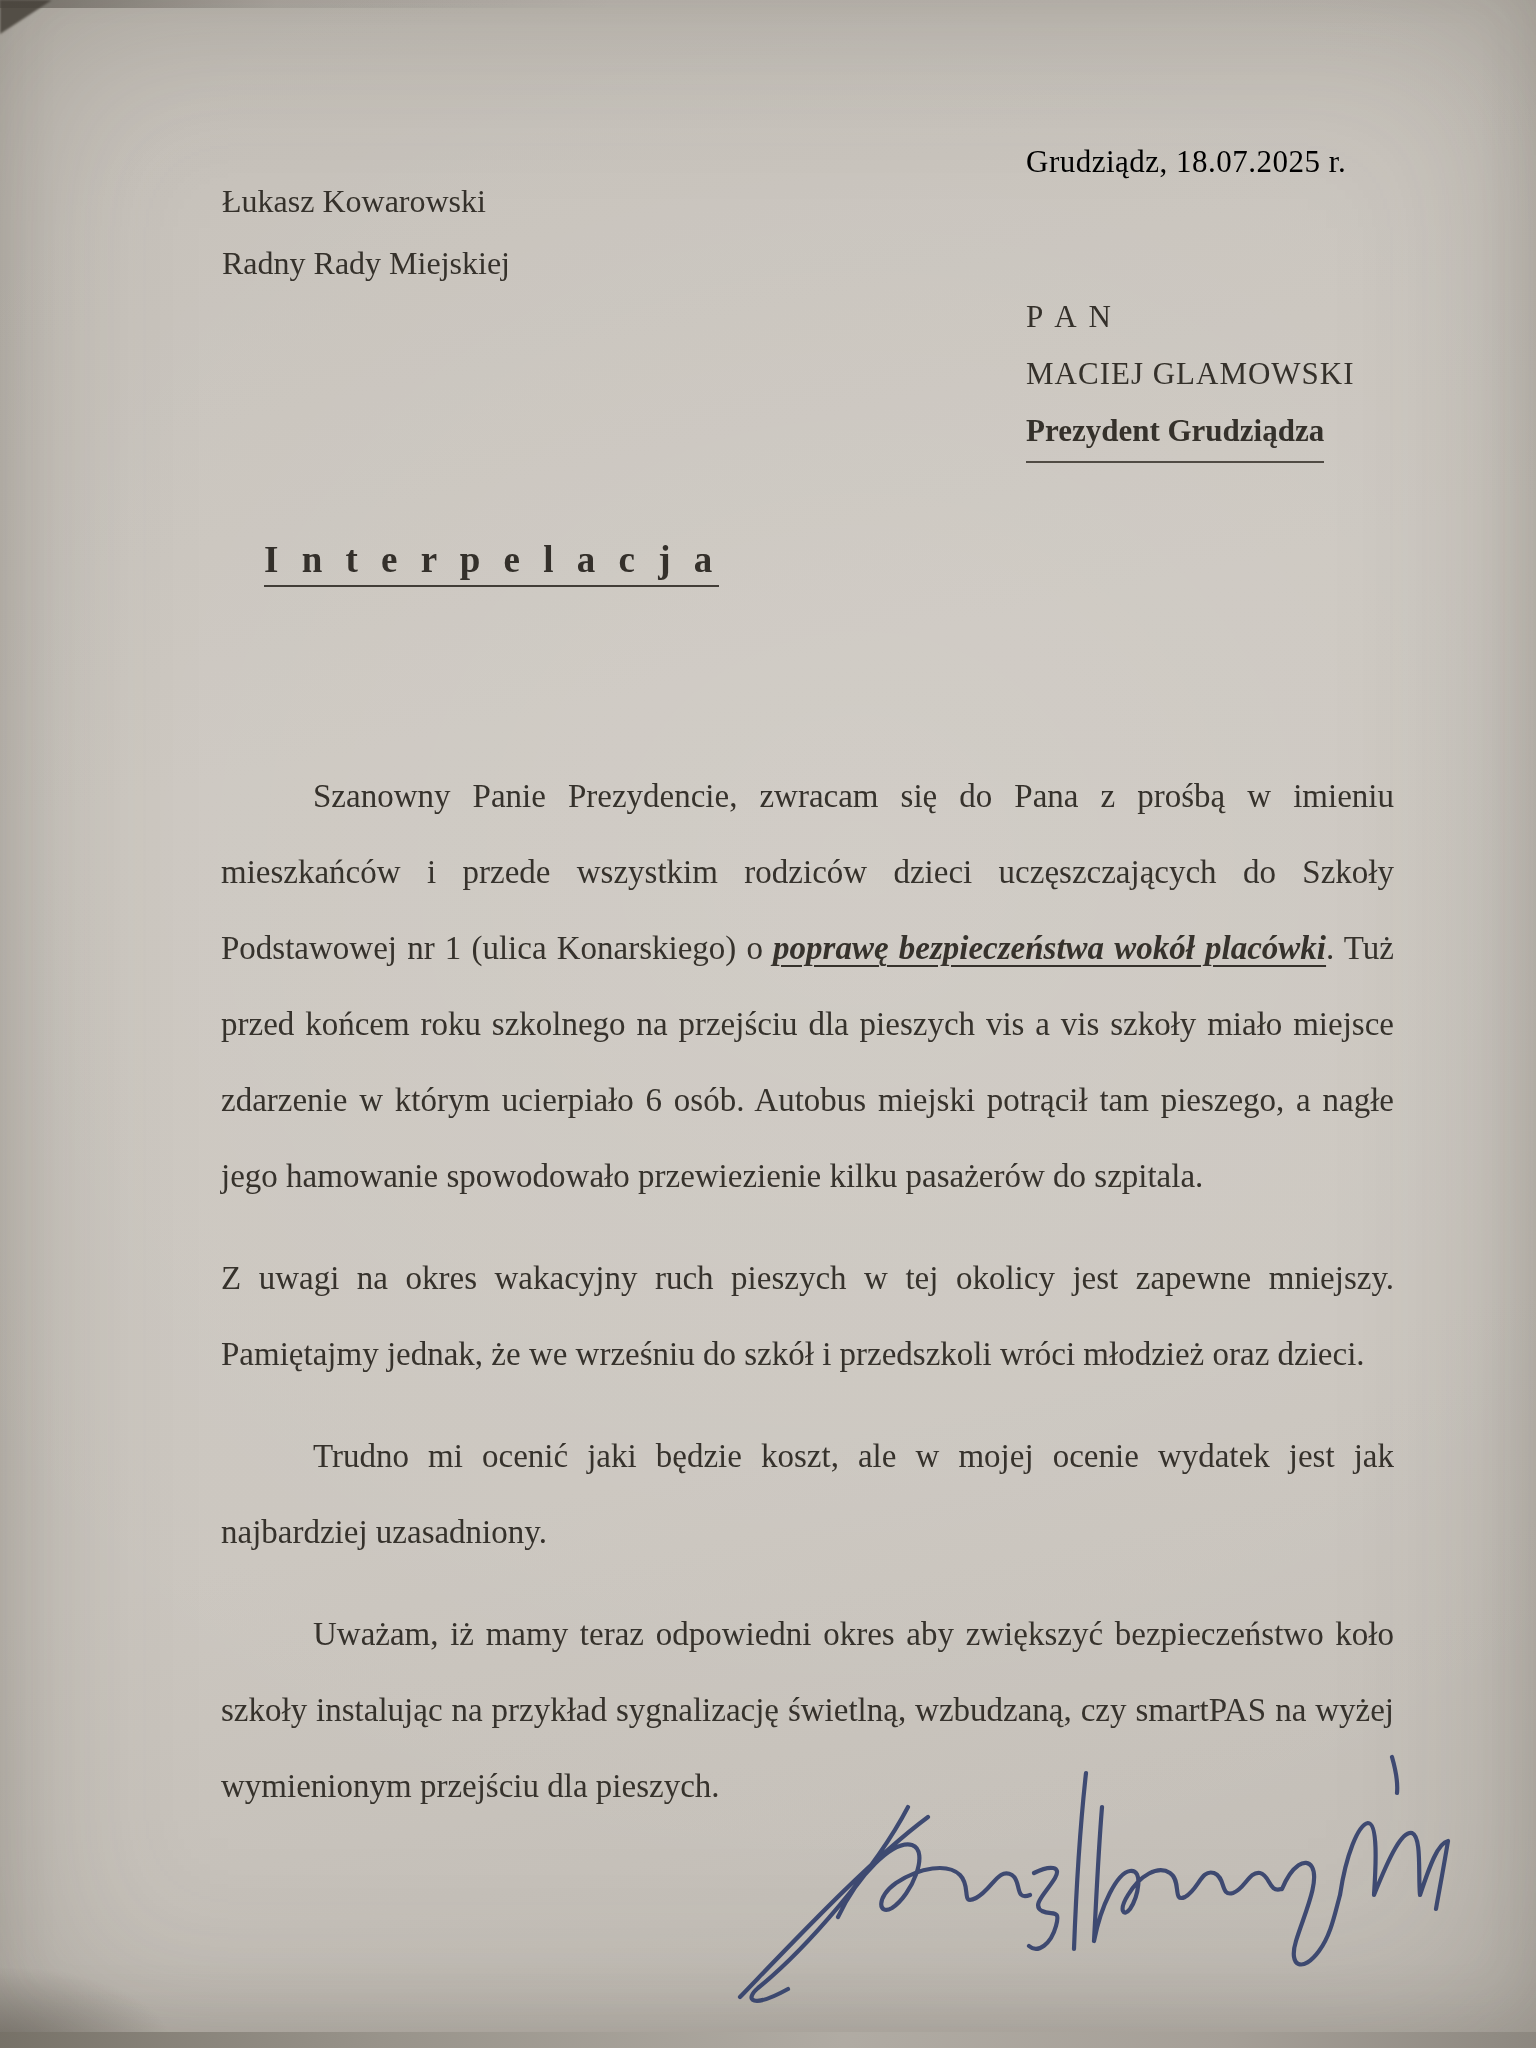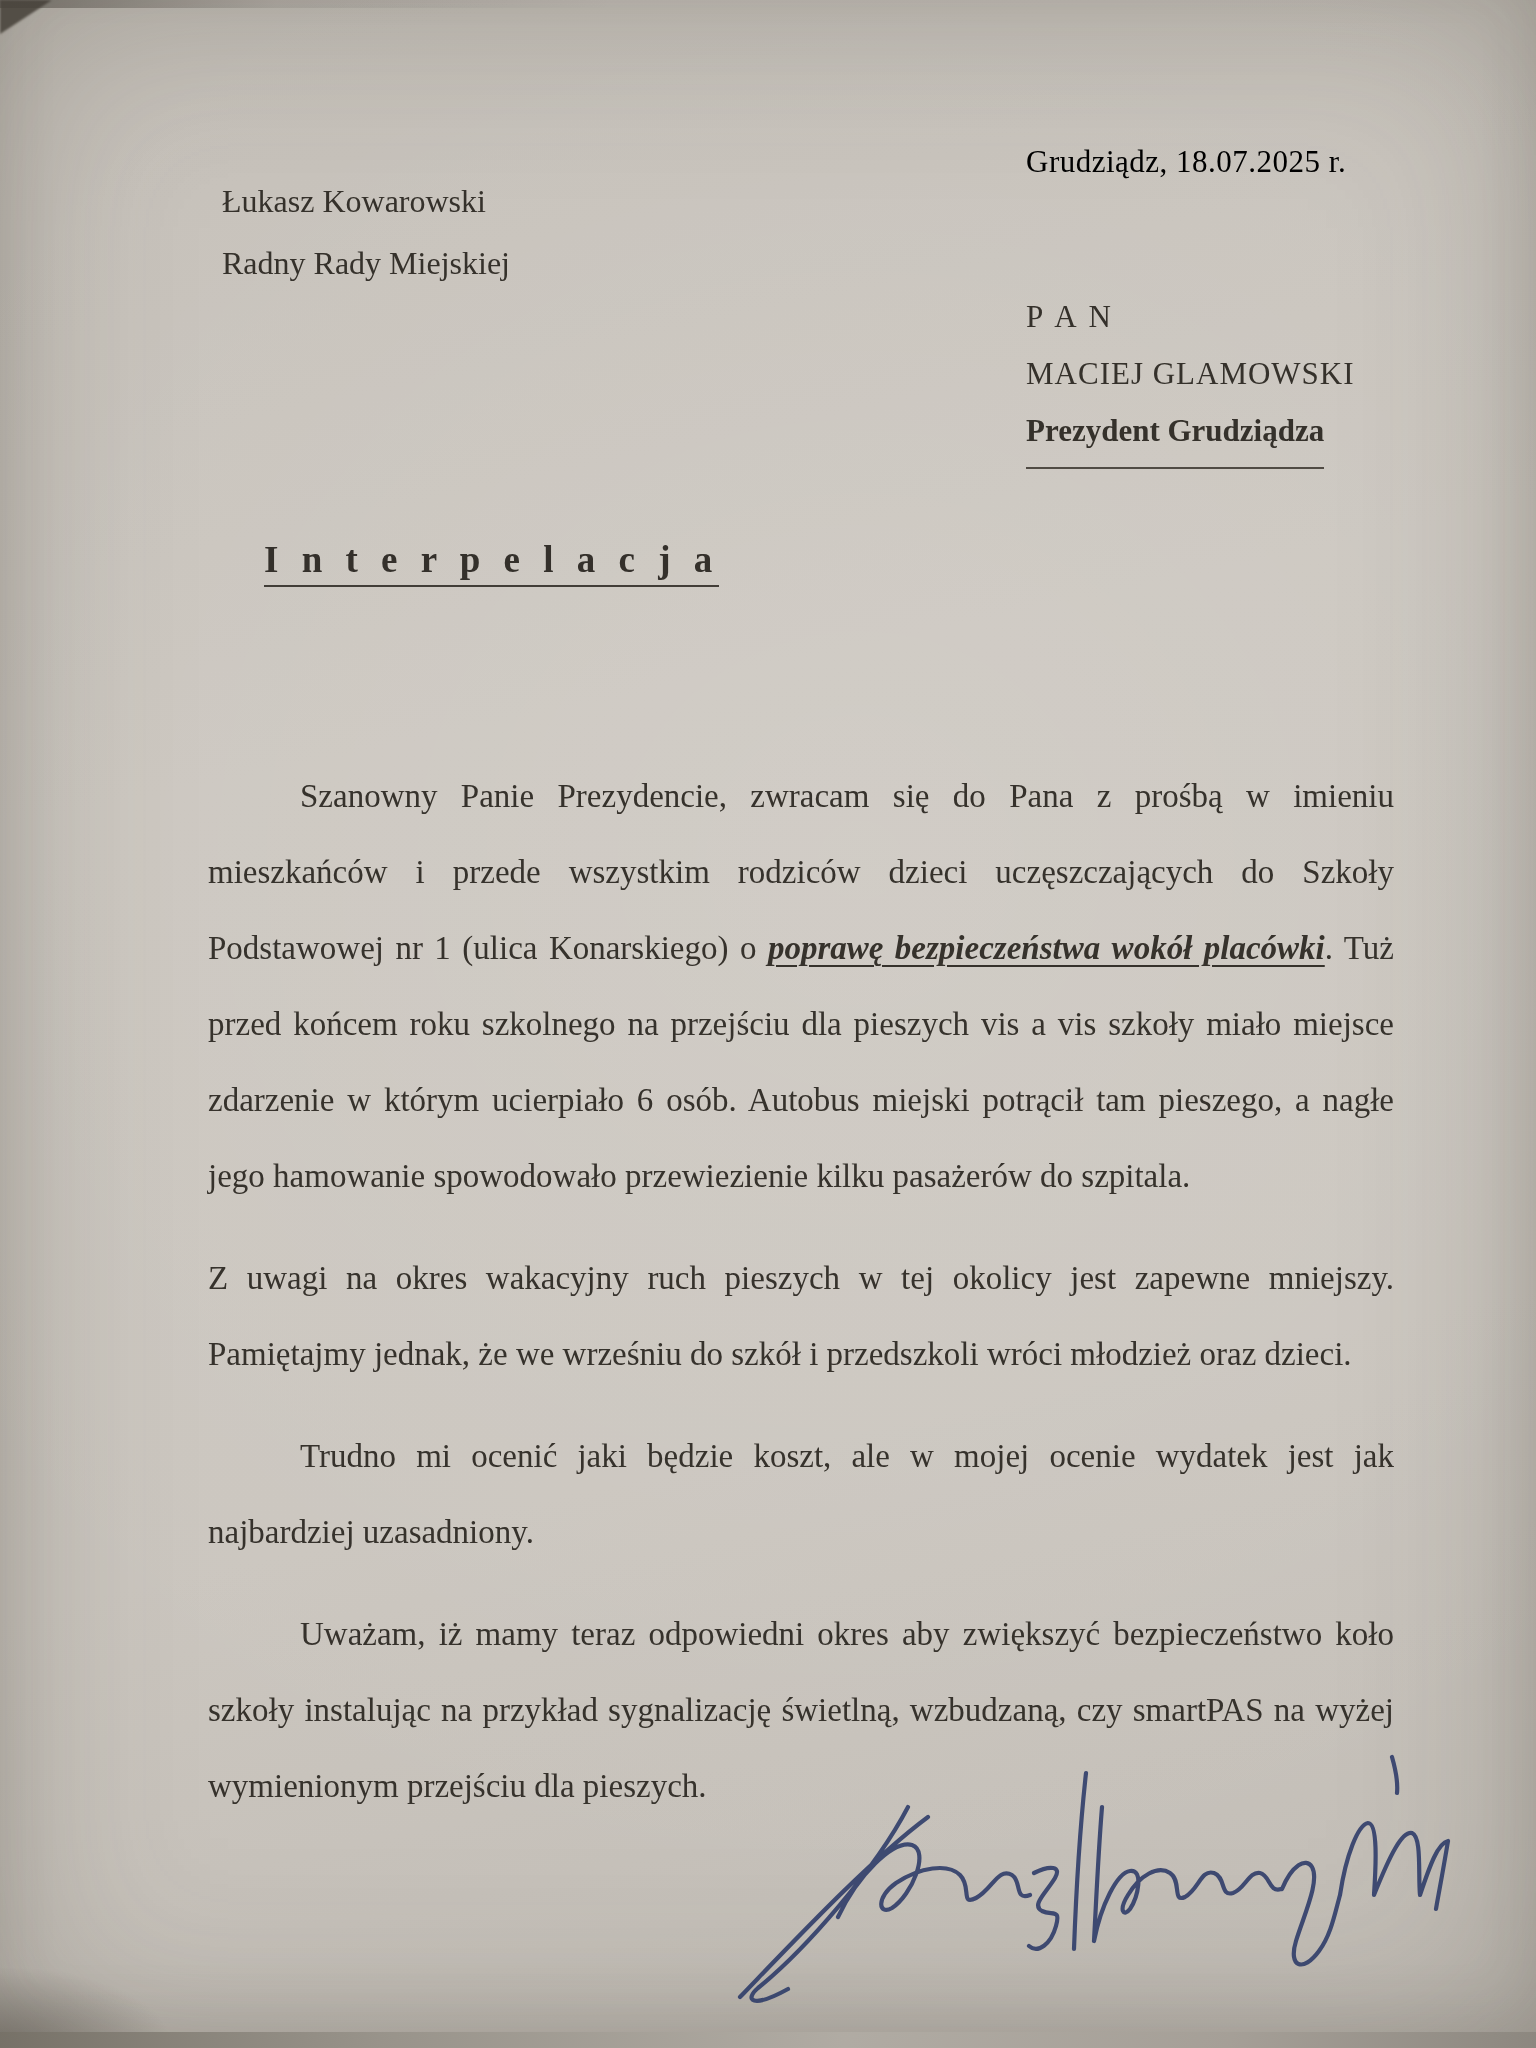--- a/index.html
+++ b/index.html
@@ -27,34 +27,34 @@
   .corner-bl{position:absolute;left:0;bottom:0;width:170px;height:80px;pointer-events:none;
     background:radial-gradient(ellipse at 0% 100%, rgba(86,81,73,.6), rgba(86,81,73,0) 72%);}
 
   .letter{position:absolute;left:208px;top:0;width:1186px;height:2048px;}
 
   .date{position:absolute;left:818px;top:144px;font-size:31px;letter-spacing:.5px;color:#000000;white-space:nowrap;}
   .sender{position:absolute;left:14px;top:170px;font-size:32px;line-height:62px;color:#35312b;}
   .recipient{position:absolute;left:818px;top:288px;font-size:31px;line-height:57px;color:#35312b;}
   .recipient .salutation{letter-spacing:3px;}
   .recipient .rname{letter-spacing:1px;}
-  .recipient .rtitle{font-weight:bold;border-bottom:2px solid rgba(58,53,46,.85);padding-bottom:8px;display:inline-block;}
+  .recipient .rtitle{font-weight:bold;border-bottom:2px solid rgba(58,53,46,.85);padding-bottom:2px;display:inline-block;}
 
   .heading{position:absolute;top:538px;left:0;width:100%;text-align:left;}
   .heading .title{display:inline-block;margin-left:56px;font-size:37px;font-weight:bold;letter-spacing:7px;
     border-bottom:2px solid rgba(50,46,40,.9);padding-bottom:4px;white-space:pre;}
   .subject{position:absolute;top:602px;left:0;width:100%;text-align:center;white-space:nowrap;}
   .subject .wrap{display:inline-block;border-bottom:1px solid rgba(90,84,76,.75);padding-bottom:7px;}
   .subject .pre{font-size:31px;font-weight:bold;margin-right:12px;}
   .subject .main{font-size:42px;font-weight:bold;margin-right:10px;letter-spacing:.5px;}
   .subject .suf{font-size:31px;font-weight:bold;}
 
   .body-text{position:absolute;left:0;top:758px;width:1186px;font-size:33px;line-height:76px;
     text-align:justify;color:#36322c;}
-  .body-text p{margin:0 0 26px 0;}
+  .body-text p{margin:0 0 26px 13px;}
   .body-text p.indent{text-indent:92px;}
   .emph{font-weight:bold;font-style:italic;text-decoration:underline;text-decoration-thickness:2px;text-underline-offset:6px;}
 
   .signature{position:absolute;left:540px;top:1745px;width:920px;height:280px;color:var(--ink);opacity:.88;}
   .signature path{fill:none;stroke:currentColor;stroke-width:4.2;stroke-linecap:round;stroke-linejoin:round;}
 </style>
 </head>
 <body>
 
 <div class="vignette"></div>

